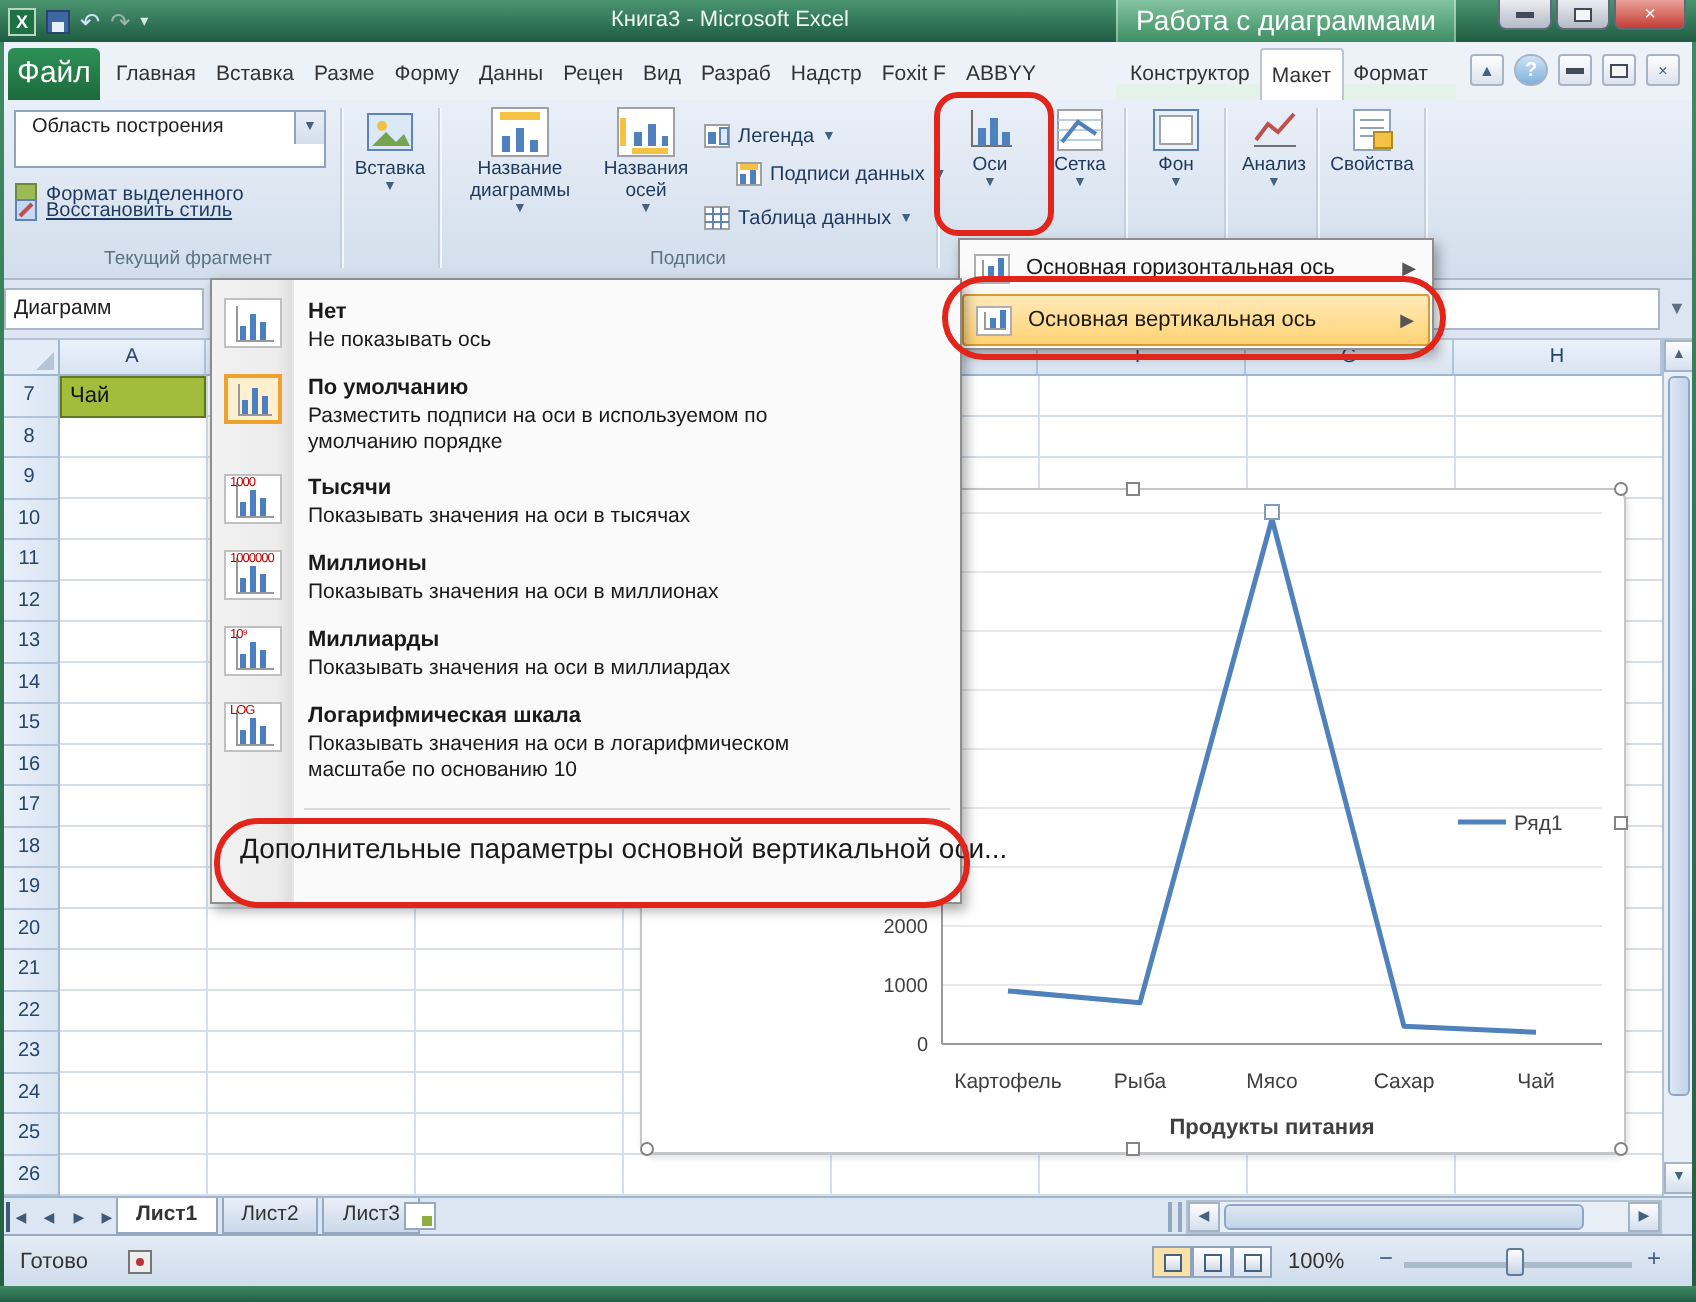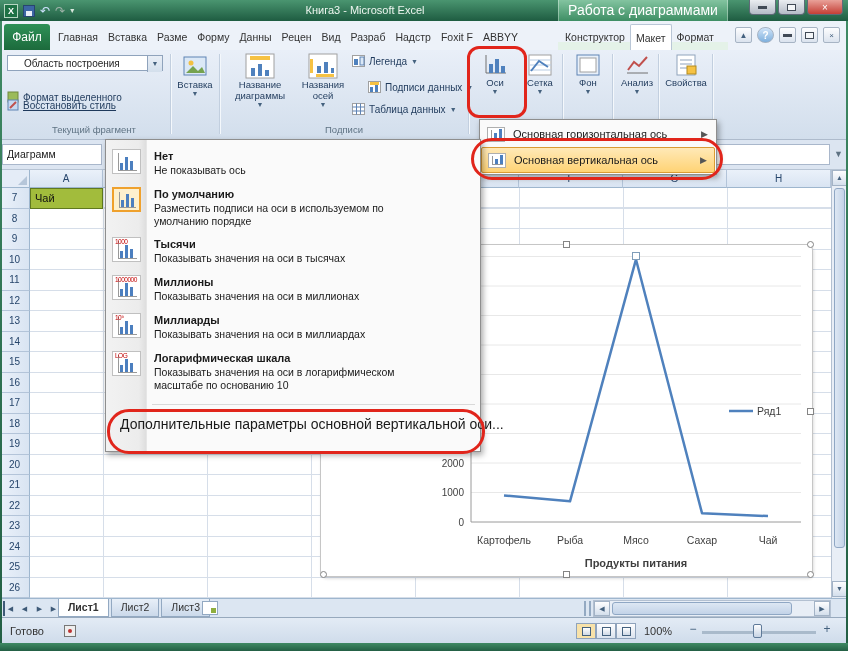--- a/index.html
+++ b/index.html
@@ -16,33 +16,33 @@
   #win-title{position:absolute;left:250px;top:0;width:230px;height:21px;line-height:21px;text-align:center;color:#eef6f0;font-size:11px;white-space:nowrap;}
   #ctx-title{position:absolute;left:558px;top:0;width:170px;height:21px;line-height:21px;text-align:center;color:#fff;font-size:14px;background:linear-gradient(#83c4a0,#3e8e64);border-left:1px solid rgba(255,255,255,.35);border-right:1px solid rgba(255,255,255,.35);white-space:nowrap;}
   #win-btns{position:absolute;right:5px;top:0;display:flex;gap:2px;}
   .wbtn{width:27px;height:15px;border:1px solid #5f6a78;border-top:0;border-radius:0 0 4px 4px;background:linear-gradient(#eaedf1,#b4bbc6);display:flex;align-items:center;justify-content:center;}
   .wbtn.close{width:36px;background:linear-gradient(#e9a199,#c43e35);color:#fff;font-size:10px;}
   .ico-min{width:9px;height:3px;background:#414a56;}
   .ico-restore{width:9px;height:7px;border:1px solid #414a56;background:#f4f6f8;}
   
   #tabrow{position:absolute;left:0;top:21px;width:848px;height:29px;background:#edf2f9;}
   #ctx-pane{position:absolute;left:558px;top:21px;width:170px;height:29px;background:#e4f2e8;}
-  #file-tab{position:absolute;left:4px;top:24px;width:46px;height:26px;line-height:26px;text-align:center;color:#fff;font-size:12px;background:linear-gradient(#2e9157,#1c6a3c);border-radius:3px 3px 0 0;}
+  #file-tab{position:absolute;left:4px;top:24px;width:46px;height:26px;line-height:26px;text-align:center;color:#fff;font-size:15px;background:linear-gradient(#2e9157,#1c6a3c);border-radius:3px 3px 0 0;}
   #main-tabs{position:absolute;left:53px;top:24px;height:26px;display:flex;overflow:hidden;width:504px;}
   #ctx-tabs{position:absolute;left:560px;top:24px;height:26px;display:flex;}
   .tab{padding:0 5px;line-height:26px;font-size:10.5px;color:#333;white-space:nowrap;}
   .tab.active{background:#fff;border:1px solid #b9c6d6;border-bottom:0;border-radius:2px 2px 0 0;}
   #tab-right{position:absolute;right:8px;top:27px;display:flex;gap:5px;align-items:center;}
   .tri{width:17px;height:16px;border:1px solid #a7b4c4;border-radius:2px;background:linear-gradient(#fdfdfe,#dbe3ee);display:flex;align-items:center;justify-content:center;font-size:8px;color:#44617e;}
   .tri.help{background:linear-gradient(#cfe3f8,#7fb0dd);color:#fff;font-weight:bold;border-radius:8px;font-size:10px;}
   
   #ribbon{position:absolute;left:0;top:50px;width:848px;height:90px;background:linear-gradient(#e9eff8,#d2deec);border-bottom:1px solid #aebbcc;}
   .gdiv{position:absolute;top:4px;height:80px;width:1px;background:#c2cfdf;box-shadow:1px 0 0 #f4f8fc;}
   .group-label{position:absolute;top:74px;font-size:9.5px;color:#5e7283;text-align:center;}
-  .combo{position:absolute;left:7px;top:5px;width:156px;height:16px;background:#fff;border:1px solid #8fa3bc;font-size:10px;line-height:16px;padding-left:16px;color:#222;}
+  .combo{position:absolute;left:7px;top:5px;width:156px;height:29px;background:#fff;border:1px solid #8fa3bc;font-size:10px;line-height:16px;padding-left:8px;color:#222;}
   .combo .ca{position:absolute;right:0;top:0;width:15px;height:16px;background:linear-gradient(#e8eef6,#d3dfec);border-left:1px solid #8fa3bc;text-align:center;font-size:7px;color:#44617e;line-height:16px;}
   .sbtn{position:absolute;left:7px;width:156px;height:16px;display:flex;align-items:center;gap:4px;font-size:10px;color:#1e395b;}
   .bigbtn{position:absolute;top:3px;display:flex;flex-direction:column;align-items:center;}
   .bigbtn .lab{font-size:9.5px;line-height:11px;color:#1e395b;text-align:center;}
   .bigbtn .caret{font-size:7px;color:#44617e;line-height:8px;}
   .stackbtn{display:flex;align-items:center;gap:4px;font-size:10px;color:#1e395b;height:18px;}
   .stackbtn .caret{font-size:7px;color:#44617e;}
   .micon{display:inline-block;}
   
   #fbar{position:absolute;left:0;top:140px;width:848px;height:30px;background:#dce5f1;border-bottom:1px solid #b7c4d4;}
@@ -241,21 +241,21 @@
         <rect x="1" y="1" width="28" height="24" fill="#fff" stroke="#a0a0a0"></rect>
         <rect x="2" y="6" width="3" height="14" fill="#f6c243"></rect>
         <rect x="8" y="21" width="18" height="3" fill="#f6c243"></rect>
         <rect x="9" y="13" width="4" height="7" fill="#4f81bd"></rect>
         <rect x="16" y="9" width="4" height="11" fill="#4f81bd"></rect>
         <rect x="23" y="15" width="3" height="5" fill="#4f81bd"></rect>
       </svg>
     <span class="lab">Названия осей</span>
     <span class="caret">▼</span>
   </div>
-  <div class="stackbtn" style="position:absolute;left:352px;top:2px;">
+  <div class="stackbtn" style="position:absolute;left:352px;top:9px;">
     <svg class="micon" width="13" height="12">
         <rect x="0.5" y="0.5" width="12" height="11" fill="#fff" stroke="#a0a0a0"></rect>
         <rect x="8" y="2" width="4" height="8" fill="#dbe8f6" stroke="#5e83b4"></rect>
         <rect x="2" y="4" width="4" height="6" fill="#4f81bd"></rect>
       </svg>
     <span>Легенда</span>
       <span class="caret">▼</span>
   </div>
   <div class="stackbtn" style="position:absolute;left:352px;top:28px;margin-left:16px;">
     <svg class="micon" width="13" height="12">

